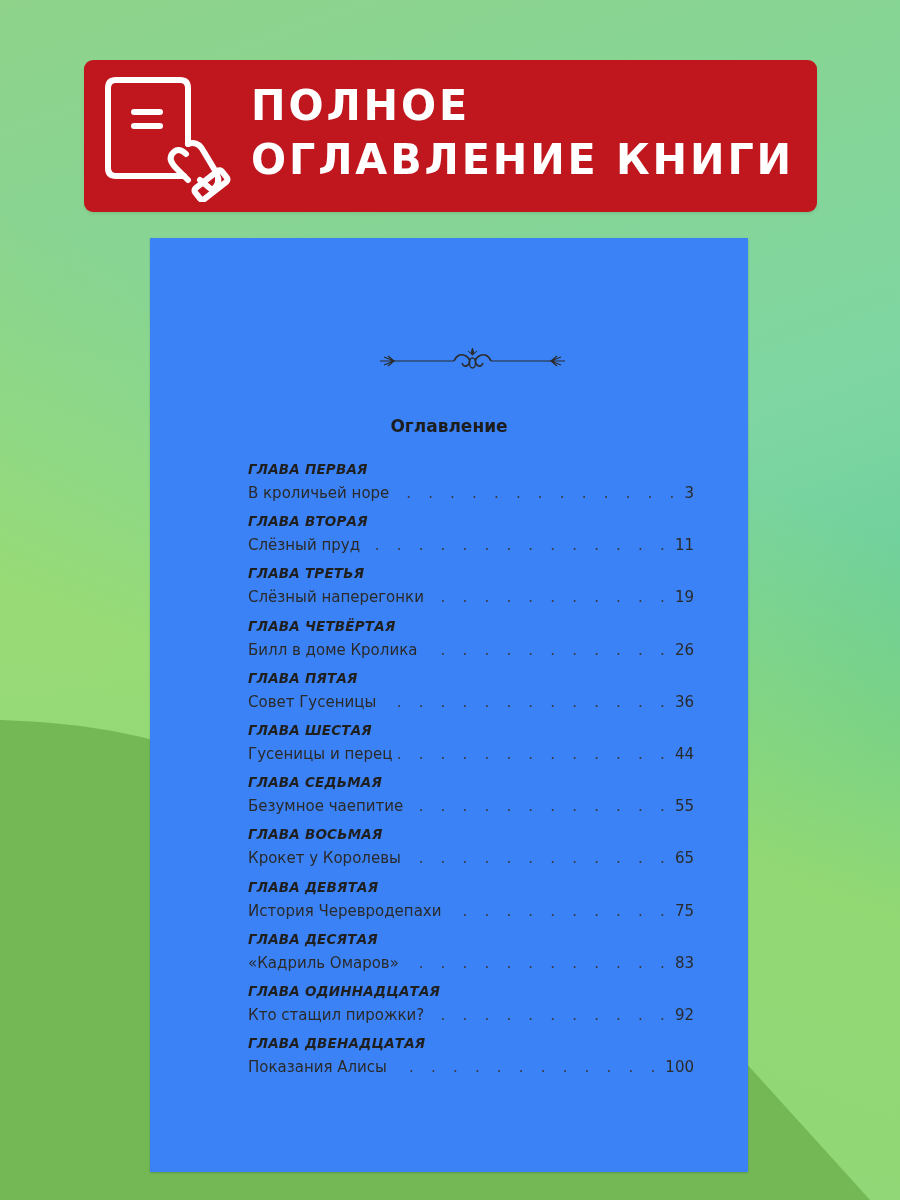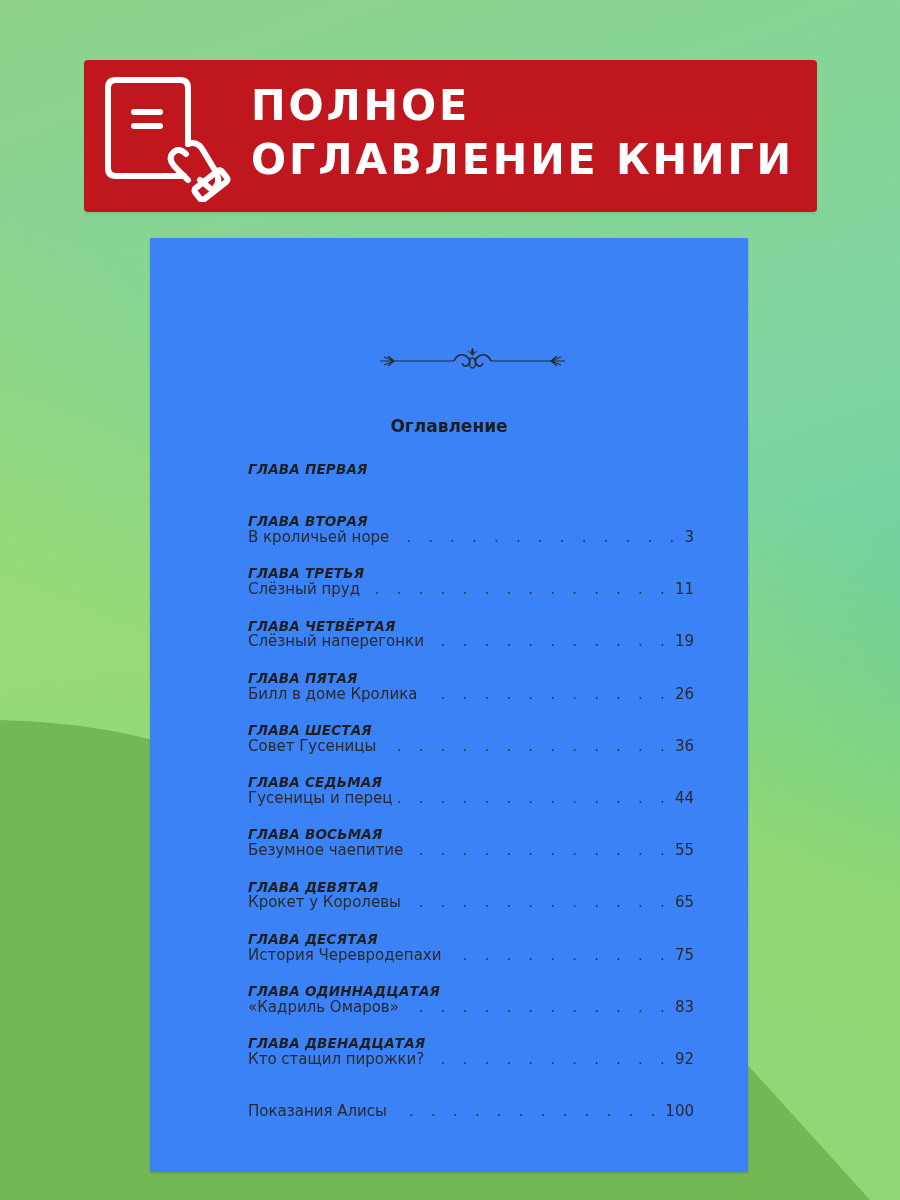--- a/index.html
+++ b/index.html
@@ -25,21 +25,21 @@
       width: 900px; height: 1200px;
     }
     
     .banner {
       position: absolute;
       left: 84px;
       top: 60px;
       width: 733px;
       height: 152px;
       background: #c0171f;
-      border-radius: 4px;
+      border-radius: 9px;
       box-shadow: 0 2px 3px rgba(0,0,0,0.08);
     }
     .banner-icon {
       position: absolute;
       left: 18px;
       top: 12px;
       width: 140px;
       height: 130px;
     }
     .banner-title {
@@ -110,21 +110,21 @@
     .chapter-line {
       display: flex;
       align-items: baseline;
       font-family: "DejaVu Sans", sans-serif;
       font-size: 15px;
       color: #2a2a2a;
       line-height: 26px;
       height: 26px;
       white-space: nowrap;
     }
-    .chapter-name { flex: 0 0 auto; margin-top: 44px; }
+    .chapter-name { flex: 0 0 auto; }
     .leader {
       flex: 1 1 auto;
       overflow: hidden;
       margin: 0 4px 0 6px;
       color: #3a3a3a;
       letter-spacing: 6.2px;
       text-align: right;
       direction: rtl;
     }
     .page-num {

